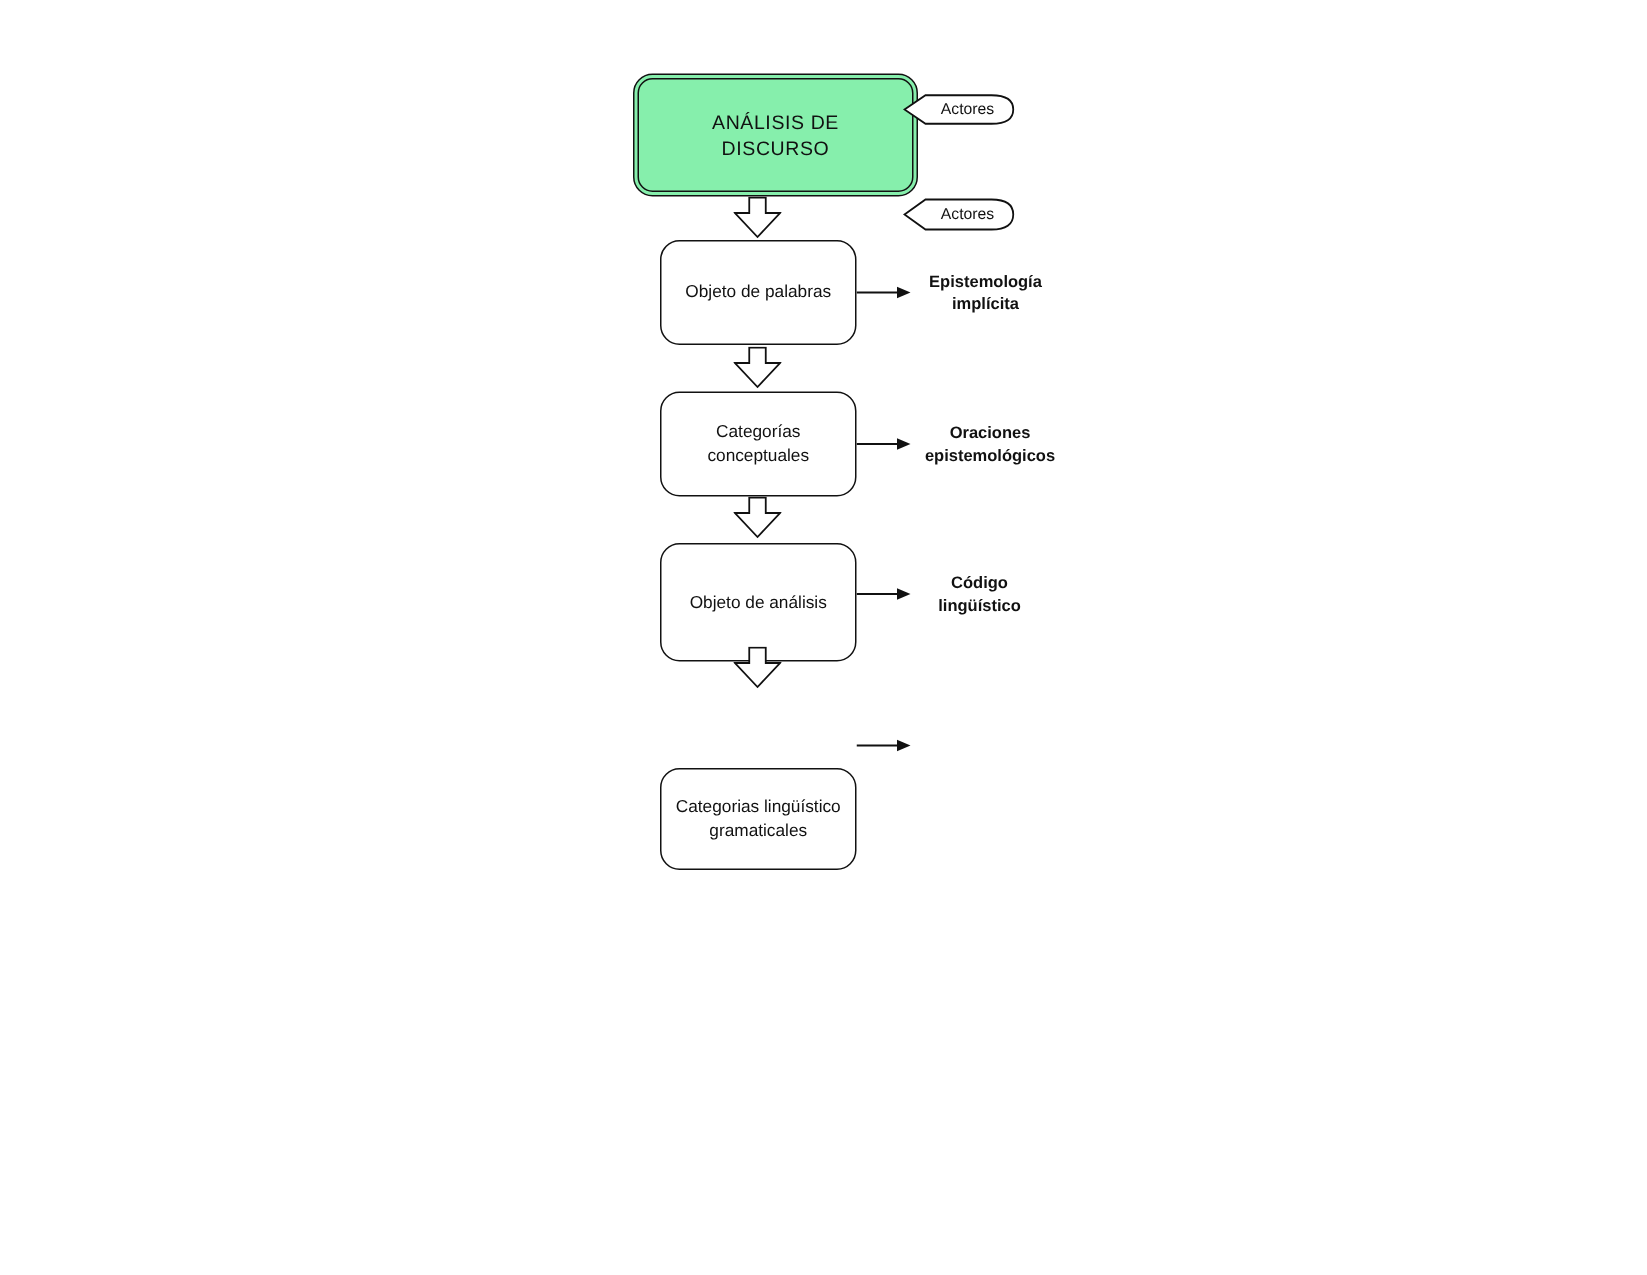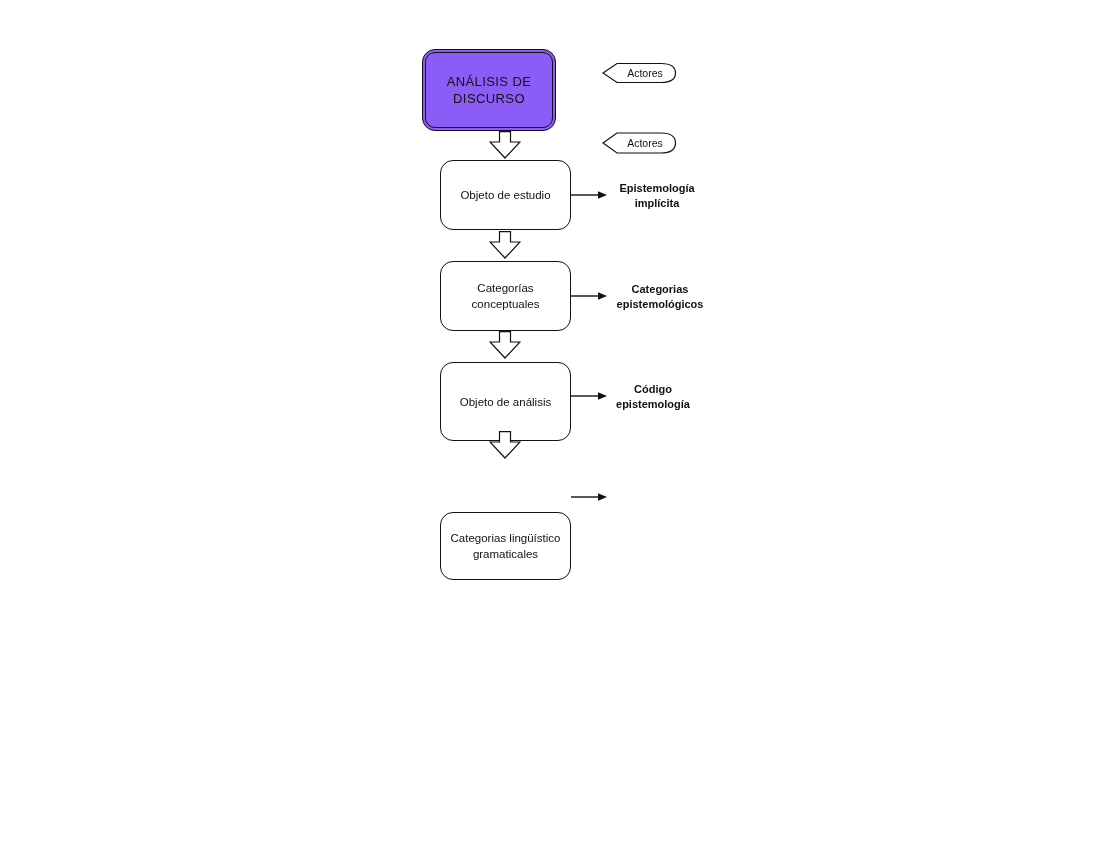--- a/index.html
+++ b/index.html
@@ -14,25 +14,25 @@
     background: #ffffff;
     font-family: "Liberation Sans", "DejaVu Sans", sans-serif;
     color: #111111;
     overflow: hidden;
   }
   .abs { position: absolute; }
 
   
   .title-box {
     left: 422px; top: 49px;
-    width: 134px; height: 82px;
+    width: 190px; height: 82px;
     border: 1.5px solid #111;
     border-radius: 13px;
     box-sizing: border-box;
-    background: #8b5cf6;
+    background: #86efac;
   }
   .title-box-inner {
     position: absolute;
     inset: 2px;
     border: 1.5px solid #111;
     border-radius: 10px;
     display: flex;
     align-items: center;
     justify-content: center;
     text-align: center;
@@ -107,21 +107,21 @@
     <div class="abs callout-label" style="left:15px; top:7px; width:56px; text-align:center;">Actores</div>
   </div>
 
   <div class="abs" style="left:489px; top:131px;">
     <svg width="32" height="28" viewBox="0 0 32 28">
       <path d="M10.5 0.7 H21.5 V11 H31 L16 27 L1 11 H10.5 Z" fill="#fff" stroke="#111" stroke-width="1.2"></path>
     </svg>
   </div>
 
   <div class="abs flow-box" style="top:160px; height:70px;">
-    <div class="flow-box-label">Objeto de estudio</div>
+    <div class="flow-box-label">Objeto de palabras</div>
   </div>
   <div class="abs" style="left:571px; top:190px;">
     <svg width="37" height="10" viewBox="0 0 37 10">
       <line x1="0" y1="5" x2="28" y2="5" stroke="#111" stroke-width="1.4"></line>
       <path d="M27 1.2 L36 5 L27 8.8 Z" fill="#111"></path>
     </svg>
   </div>
   <div class="abs annotation" style="left:582px; top:181px;">Epistemología
 implícita</div>
 
@@ -134,40 +134,40 @@
   <div class="abs flow-box" style="top:261px; height:70px;">
     <div class="flow-box-label">Categorías
 conceptuales</div>
   </div>
   <div class="abs" style="left:571px; top:291px;">
     <svg width="37" height="10" viewBox="0 0 37 10">
       <line x1="0" y1="5" x2="28" y2="5" stroke="#111" stroke-width="1.4"></line>
       <path d="M27 1.2 L36 5 L27 8.8 Z" fill="#111"></path>
     </svg>
   </div>
-  <div class="abs annotation" style="left:585px; top:282px;">Categorias
+  <div class="abs annotation" style="left:585px; top:282px;">Oraciones
 epistemológicos</div>
 
   <div class="abs" style="left:489px; top:331px;">
     <svg width="32" height="28" viewBox="0 0 32 28">
       <path d="M10.5 0.7 H21.5 V11 H31 L16 27 L1 11 H10.5 Z" fill="#fff" stroke="#111" stroke-width="1.2"></path>
     </svg>
   </div>
 
   <div class="abs flow-box" style="top:362px; height:79px;">
     <div class="flow-box-label">Objeto de análisis</div>
   </div>
   <div class="abs" style="left:571px; top:391px;">
     <svg width="37" height="10" viewBox="0 0 37 10">
       <line x1="0" y1="5" x2="28" y2="5" stroke="#111" stroke-width="1.4"></line>
       <path d="M27 1.2 L36 5 L27 8.8 Z" fill="#111"></path>
     </svg>
   </div>
   <div class="abs annotation" style="left:578px; top:382px;">Código
-epistemología</div>
+lingüístico</div>
 
   <div class="abs" style="left:489px; top:431px;">
     <svg width="32" height="28" viewBox="0 0 32 28">
       <path d="M10.5 0.7 H21.5 V11 H31 L16 27 L1 11 H10.5 Z" fill="#fff" stroke="#111" stroke-width="1.2"></path>
     </svg>
   </div>
 
   <div class="abs flow-box" style="top:464px; height:68px;margin-top:48px;">
     <div class="flow-box-label">Categorias lingüístico
 gramaticales</div>

